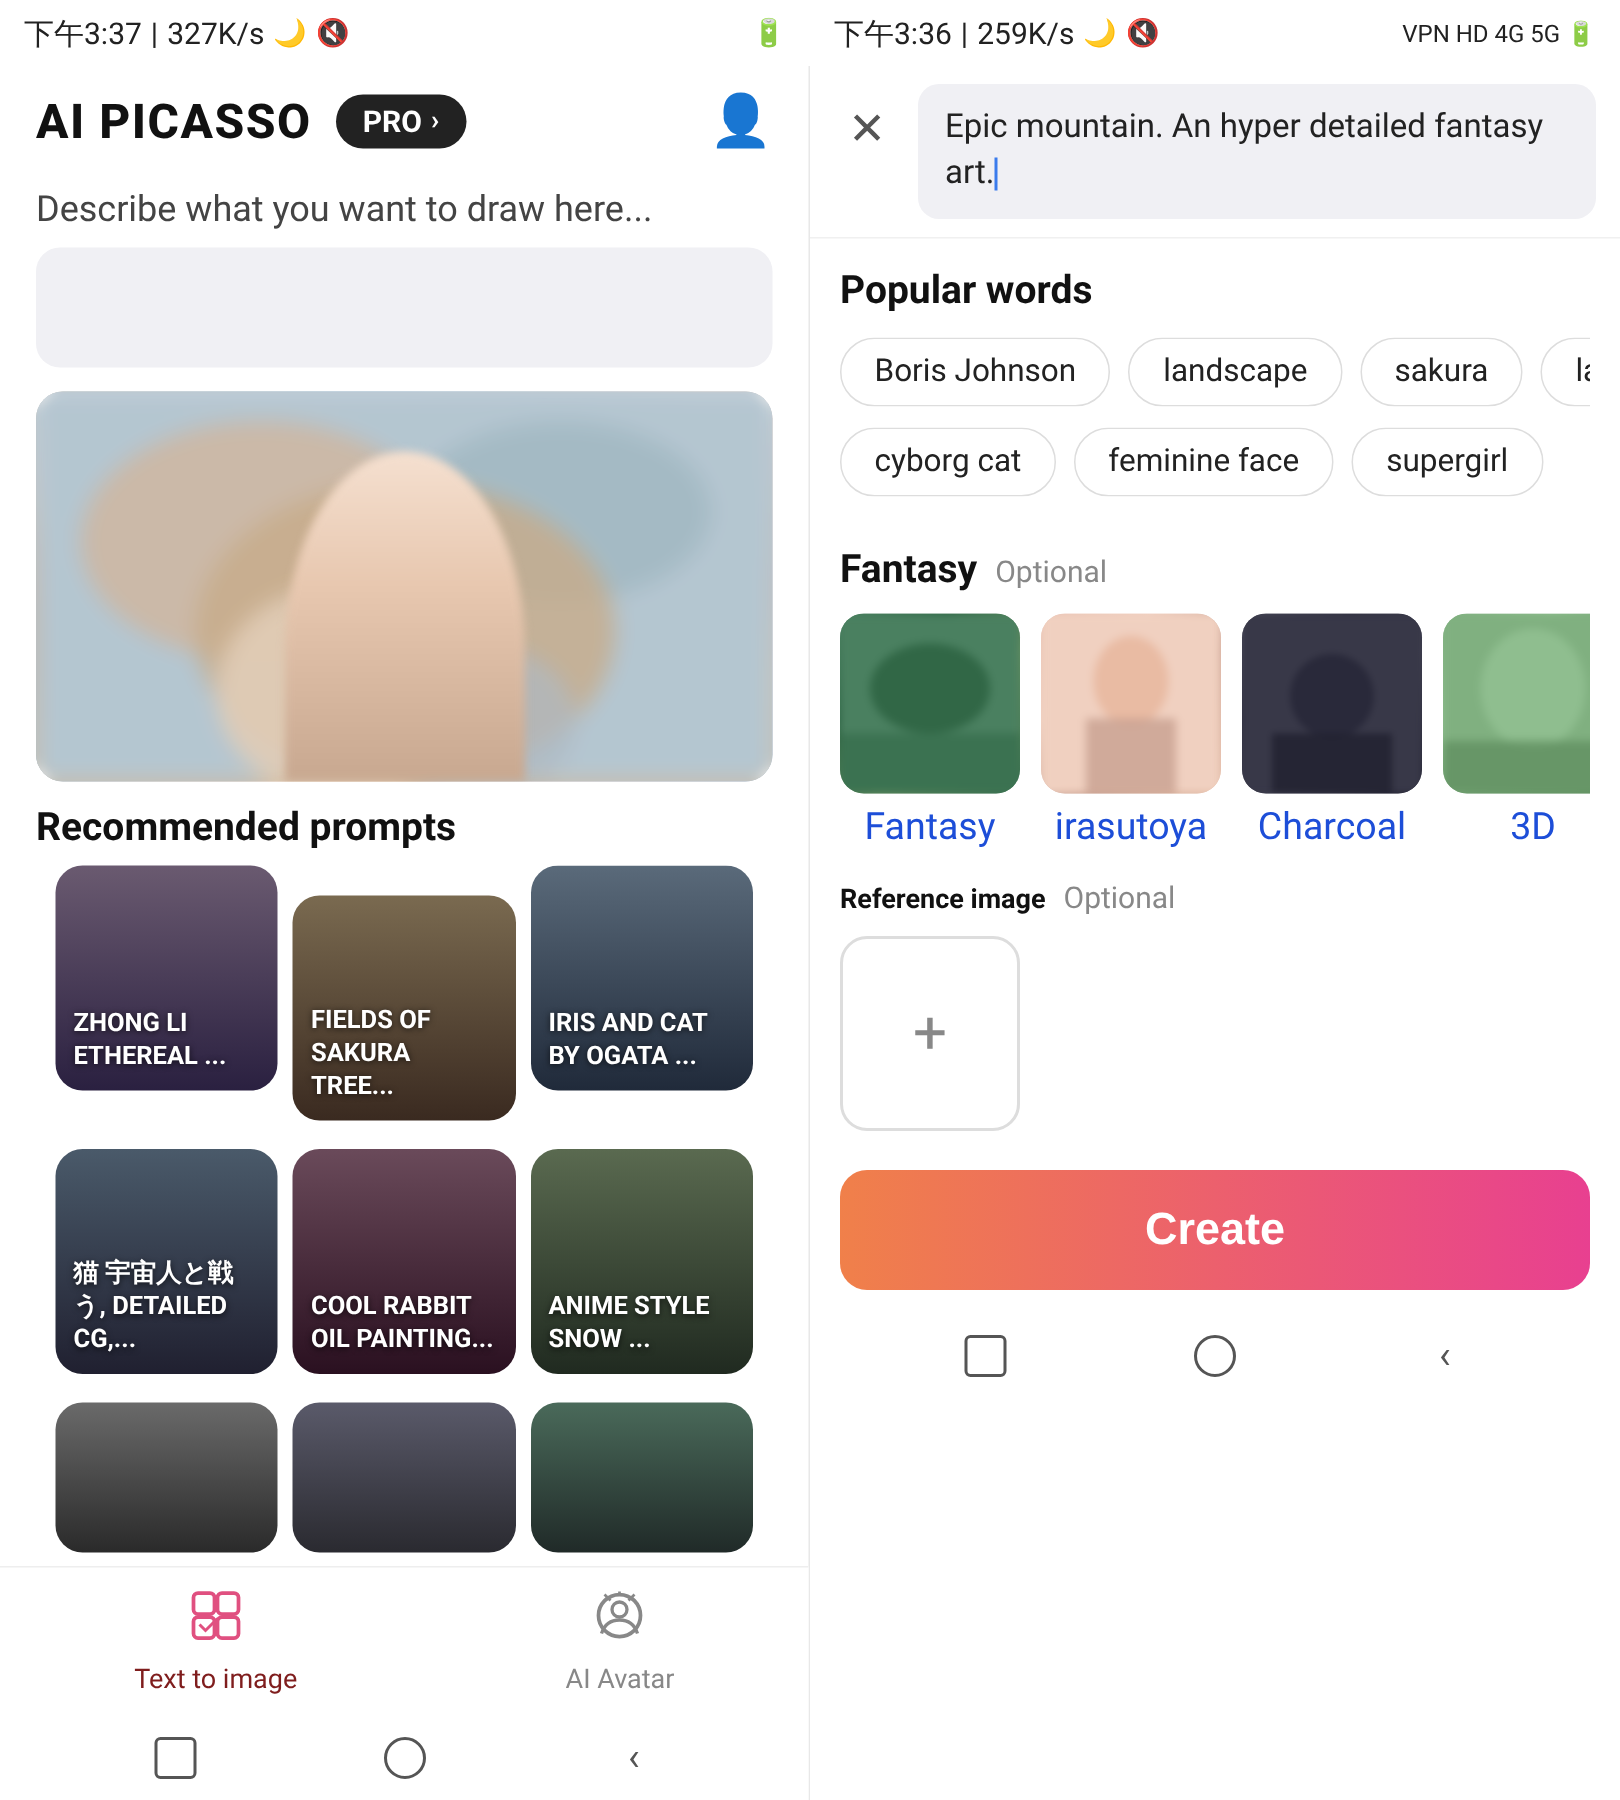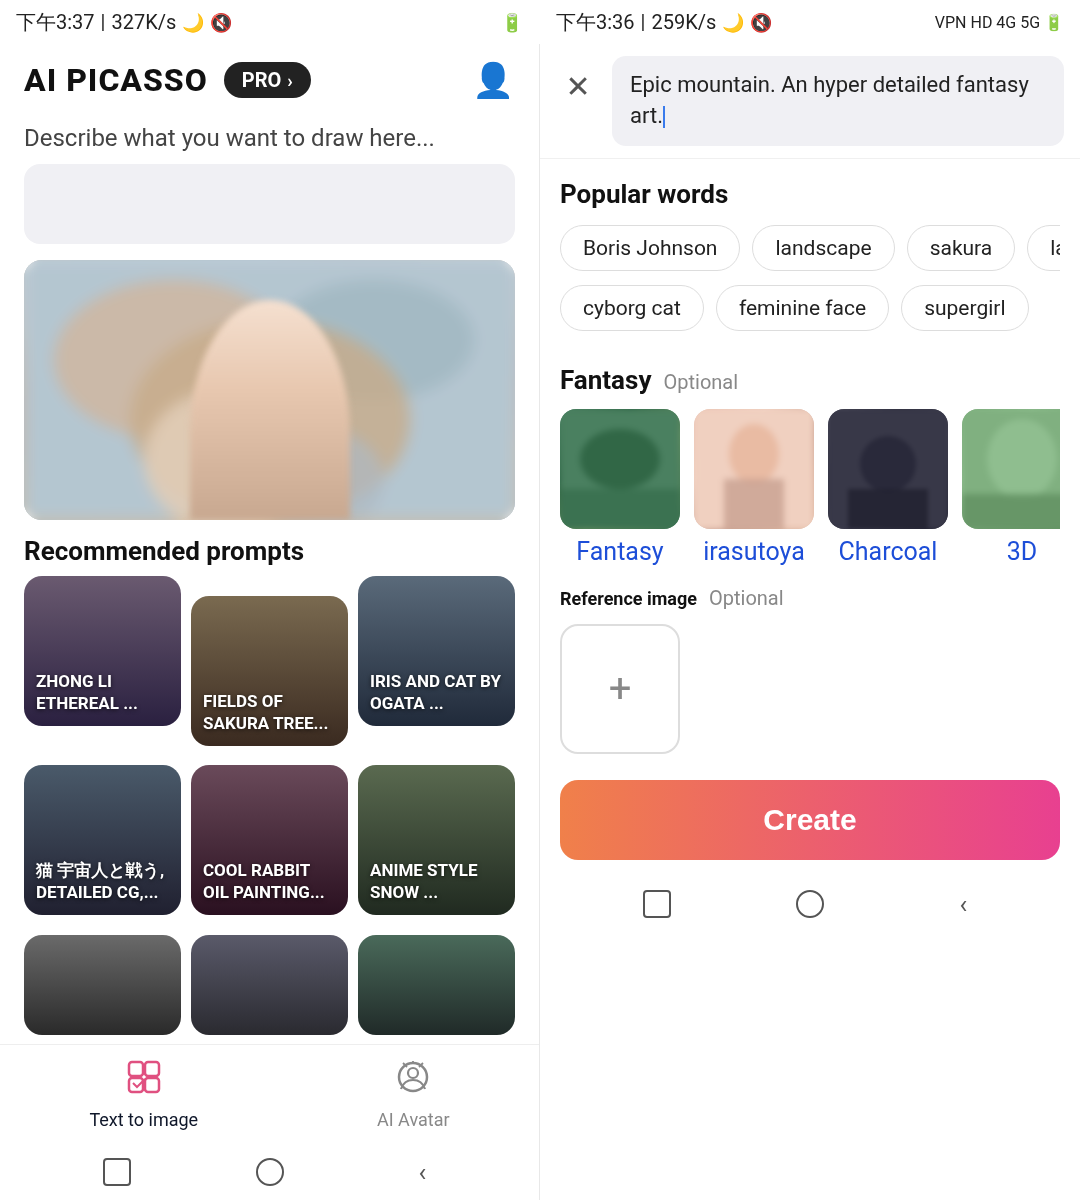--- a/index.html
+++ b/index.html
@@ -144,21 +144,21 @@
     .section-title {
       font-size: 26px;
       font-weight: 700;
       color: #111;
       padding: 16px 24px 10px;
     }
     .prompts-grid {
       display: grid;
       grid-template-columns: repeat(3, 1fr);
       gap: 10px;
-      padding: 0 24px;
+      padding: 0 37px;
       flex: 1;
     }
     .prompt-card {
       background: linear-gradient(180deg, #4a4a4a 0%, #2a2a2a 100%);
       border-radius: 18px;
       height: 150px;
       display: flex;
       align-items: flex-end;
       padding: 12px;
       cursor: pointer;
@@ -199,21 +199,21 @@
       gap: 6px;
       cursor: pointer;
     }
     .nav-icon {
       font-size: 32px;
     }
     .nav-icon.active { color: #e05080; }
     .nav-icon.inactive { color: #888; }
     .nav-label {
       font-size: 18px;
-      color: #0f172a;
+      color: #7f1d1d;
     }
     .nav-label.inactive { color: #888; }
 
     
     .android-nav-left {
       height: 56px;
       background: #fff;
       display: flex;
       align-items: center;
       justify-content: space-around;

